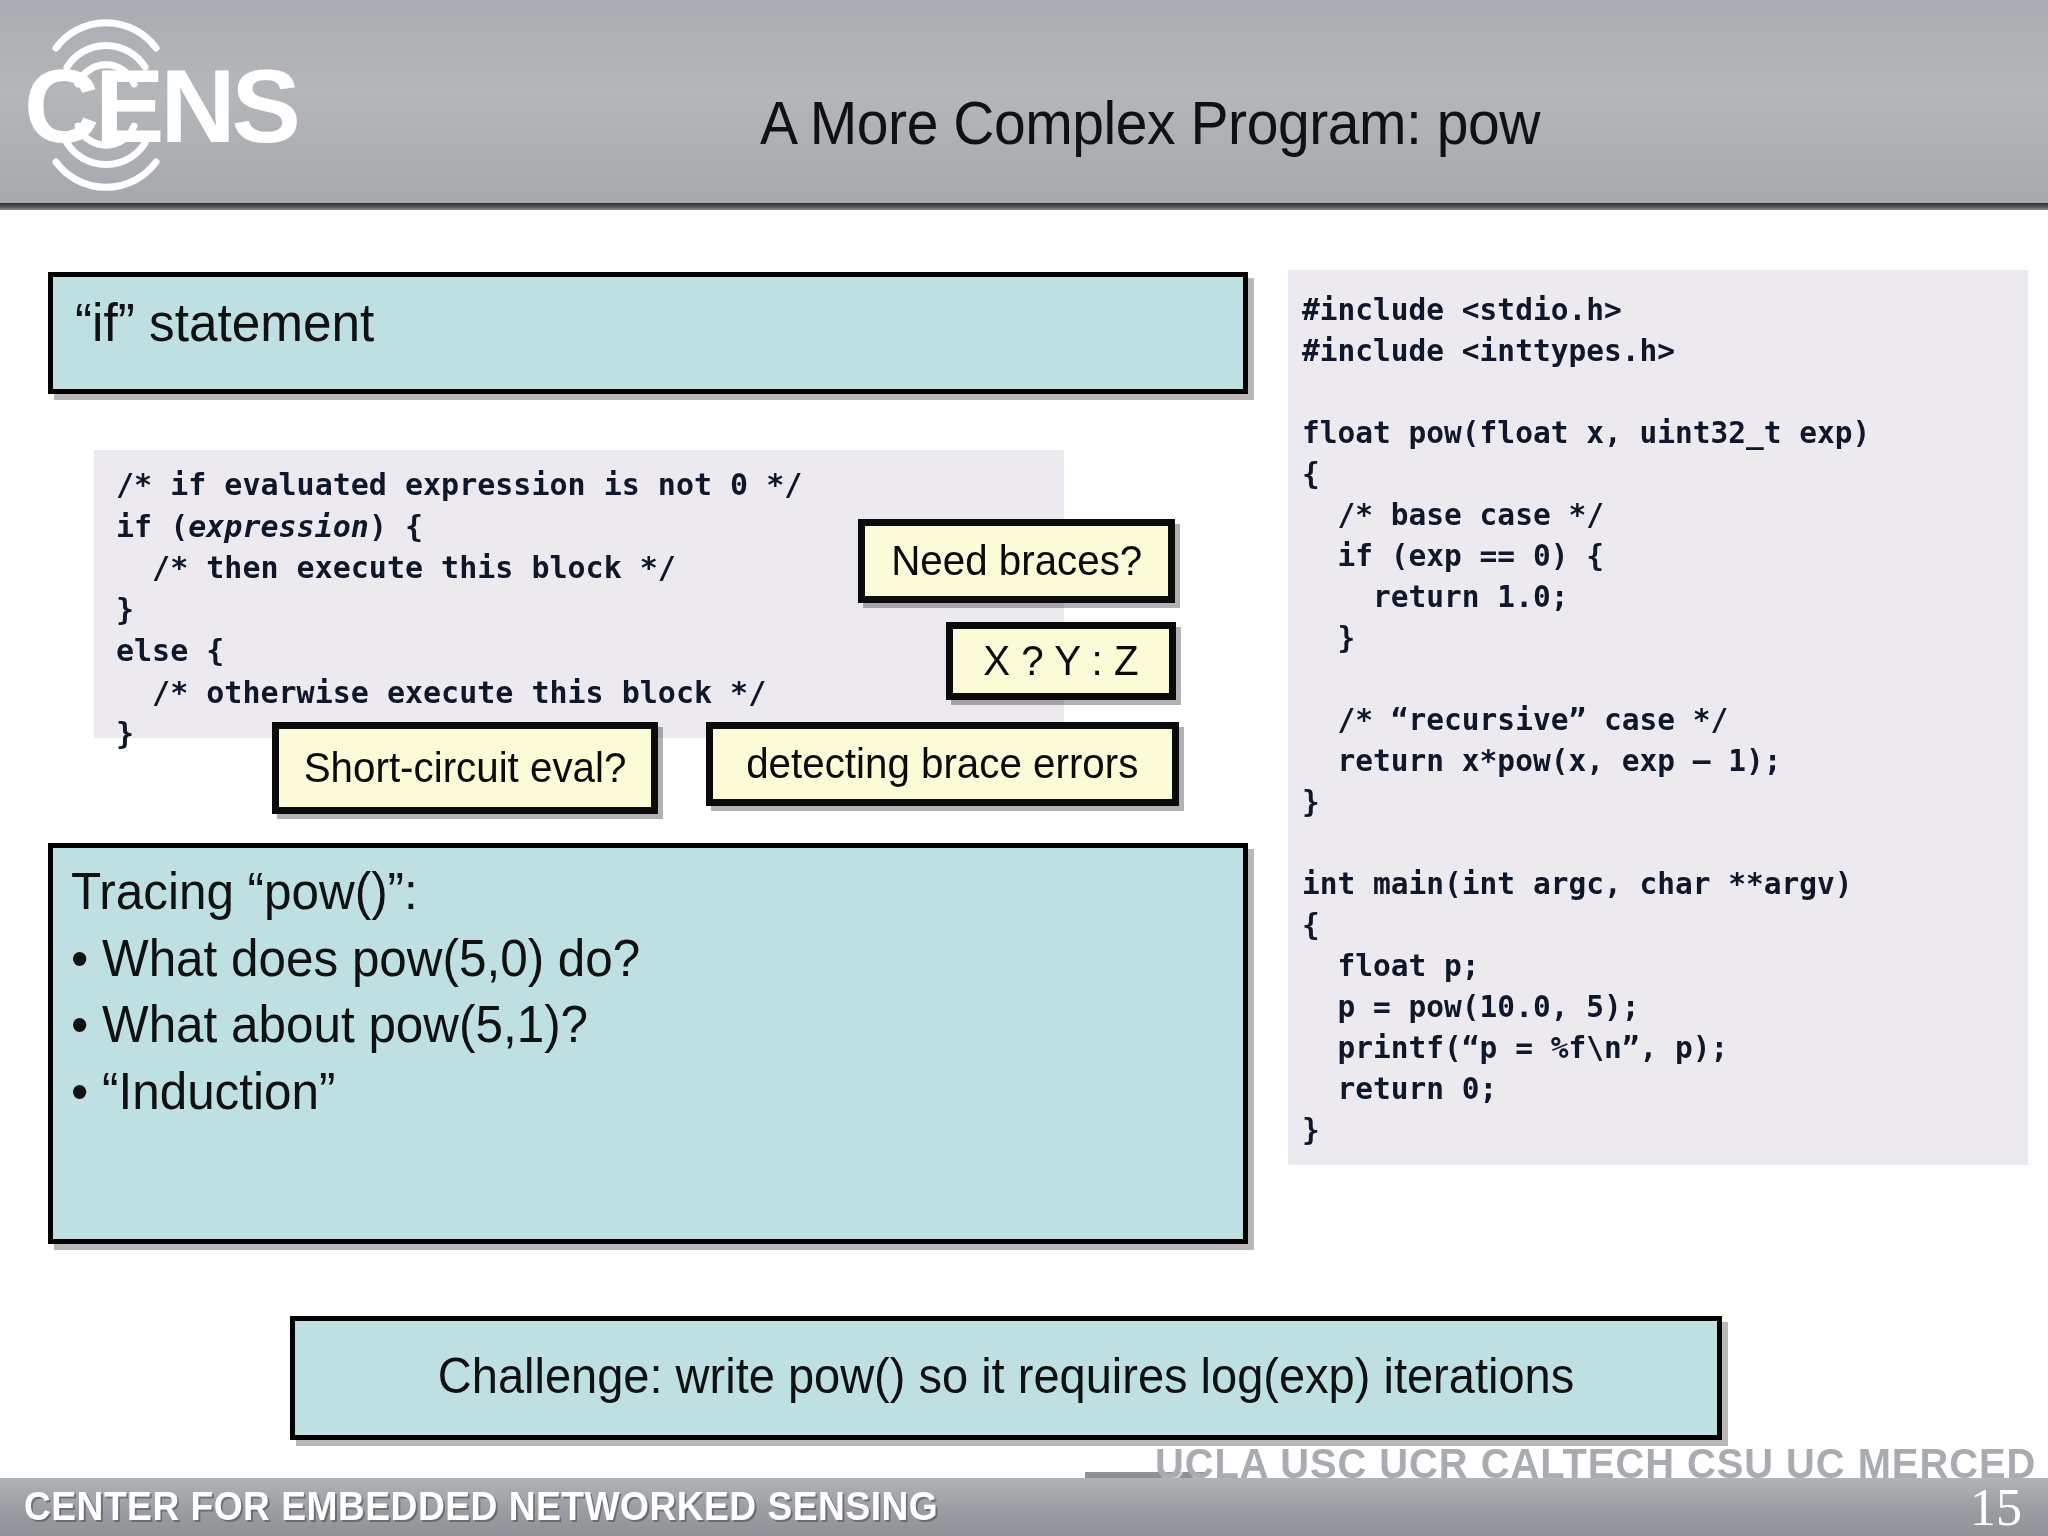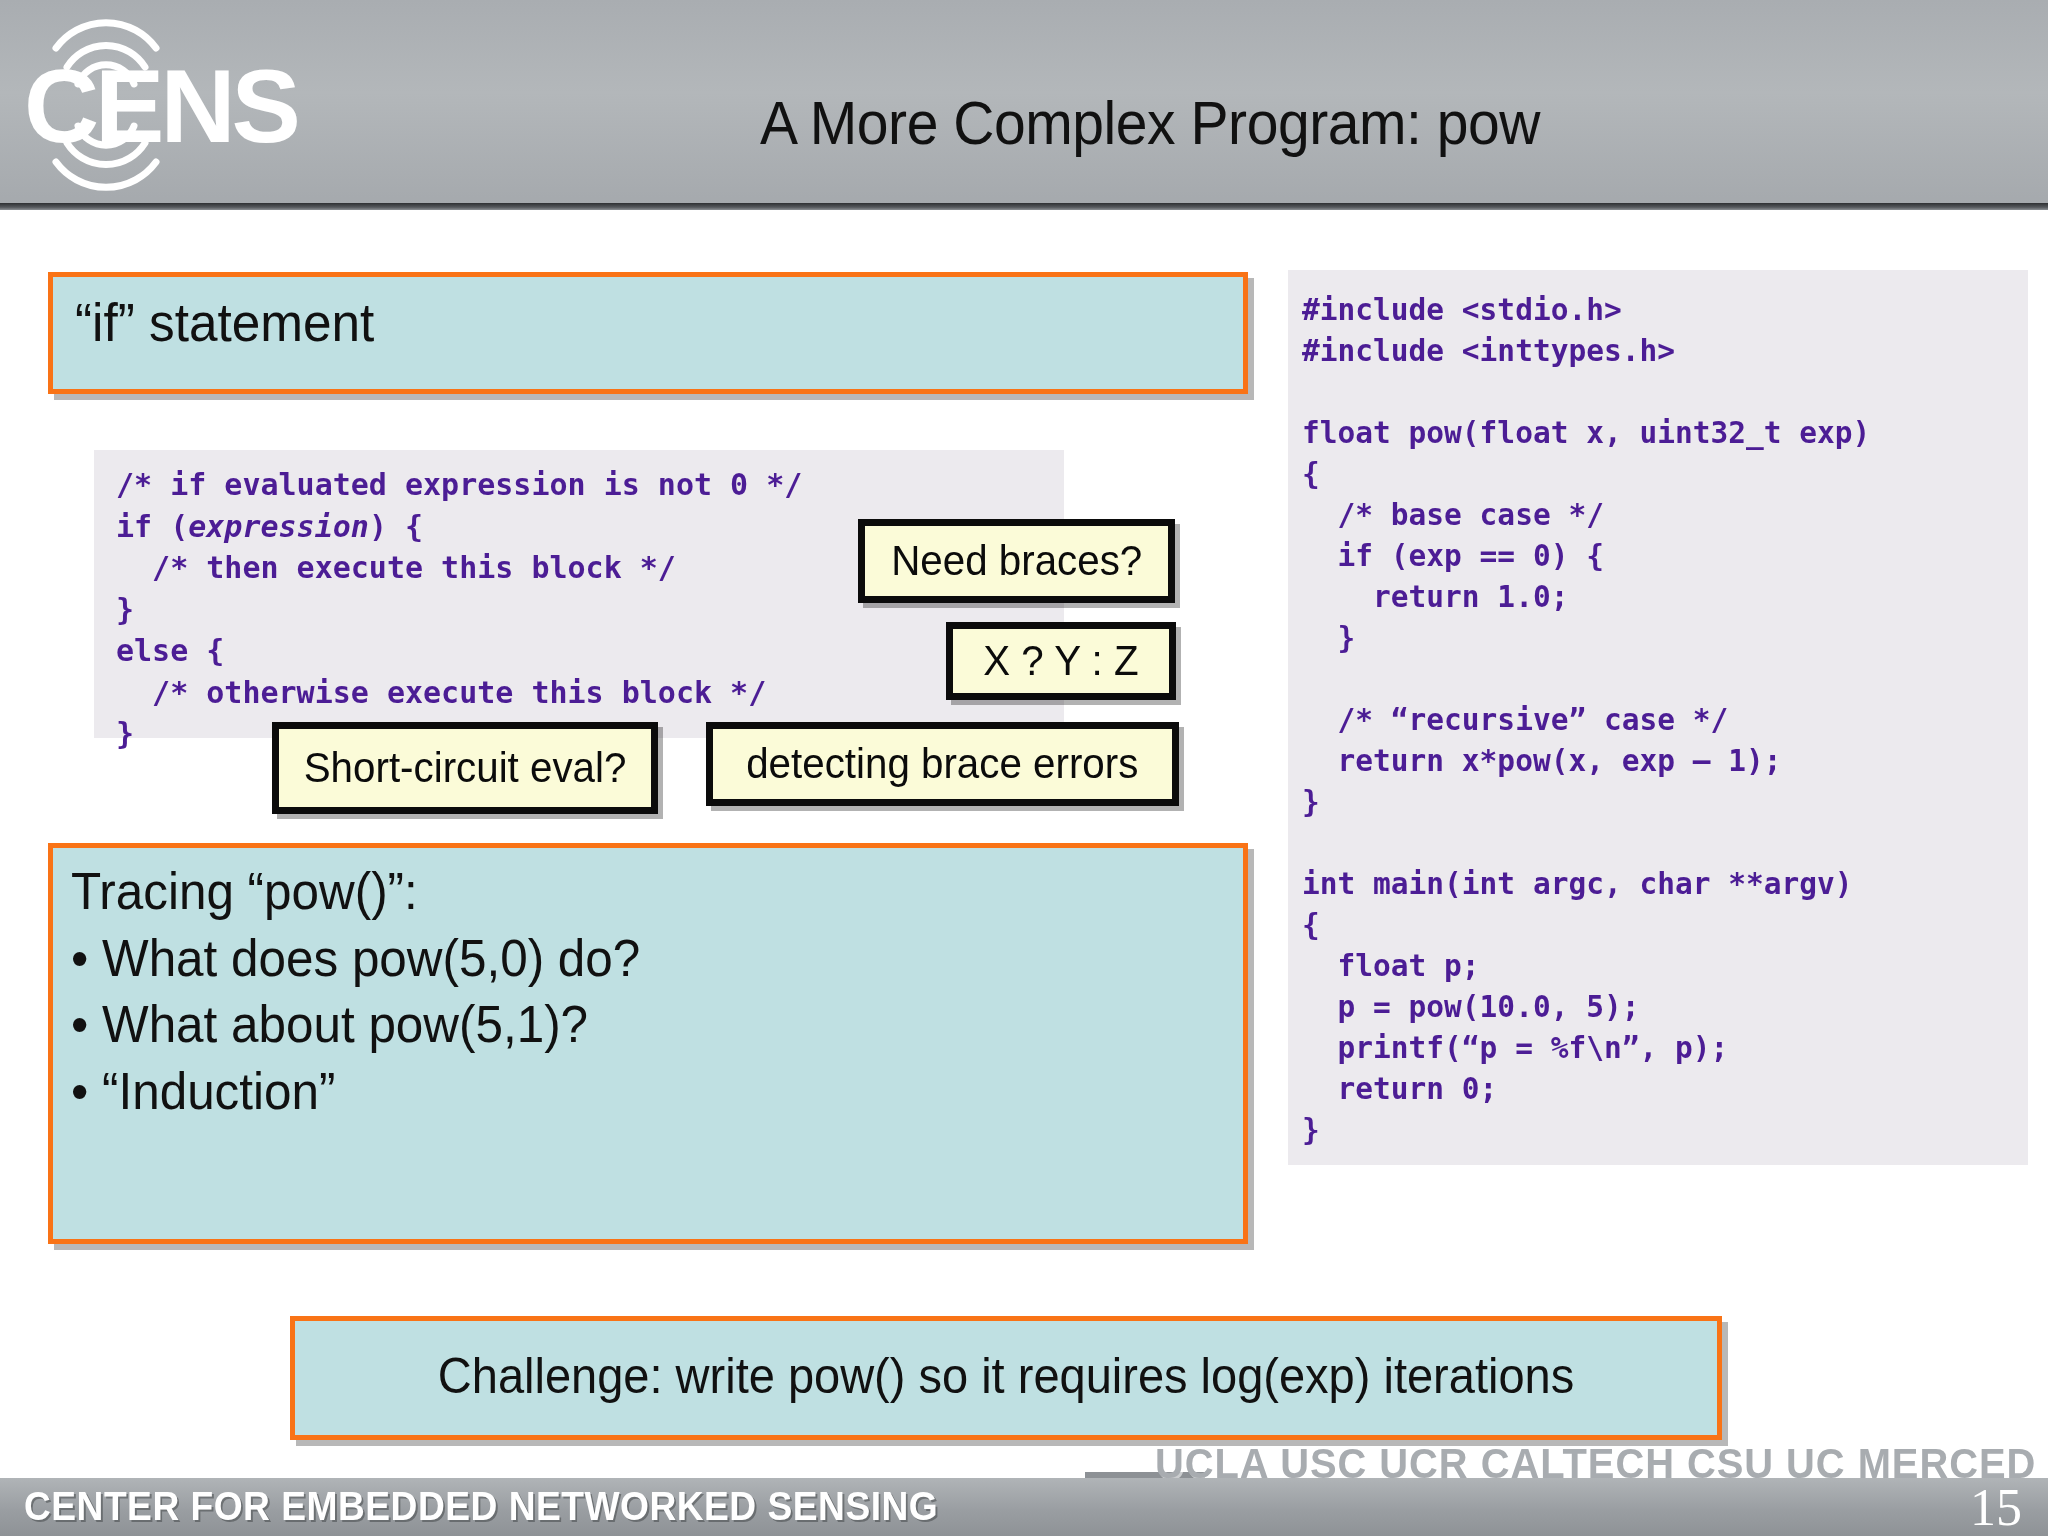--- a/index.html
+++ b/index.html
@@ -52,21 +52,21 @@
     top: 10px;
     width: 300px;
     height: 186px;
   }
   .cens-logo svg { display:block; }
 
   
   .teal-box {
     position: absolute;
     background: #bfe0e2;
-    border: 5px solid #f97316;
+    border: 5px solid #000000;
     box-sizing: border-box;
     box-shadow: 6px 6px 0px rgba(0,0,0,0.28);
   }
   #if-statement-box {
     left: 48px; top: 272px;
     width: 1200px; height: 122px;
   }
   #if-statement-label {
     position: absolute;
     left: 22px; top: 14px;
@@ -102,21 +102,21 @@
     transform: scaleX(0.94);
     white-space: nowrap;
   }
 
   
   .code-panel {
     position: absolute;
     background: #eceaee;
     font-family: "DejaVu Sans Mono", "Liberation Mono", monospace;
     font-weight: bold;
-    color: #4c1d95;
+    color: #0f172a;
     white-space: pre;
   }
   #left-code-panel {
     left: 94px; top: 450px;
     width: 970px; height: 288px;
     font-size: 30px;
     line-height: 41.5px;
     padding: 14px 0 0 22px;
     box-sizing: border-box;
   }

